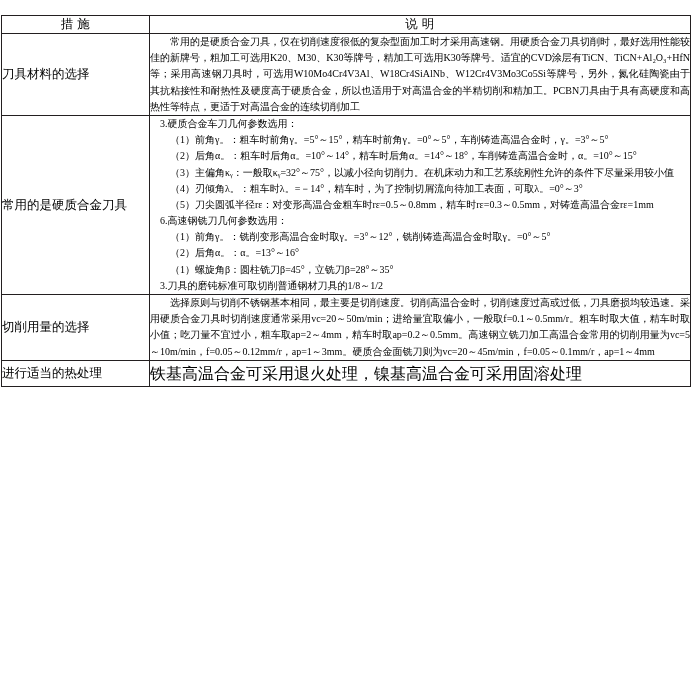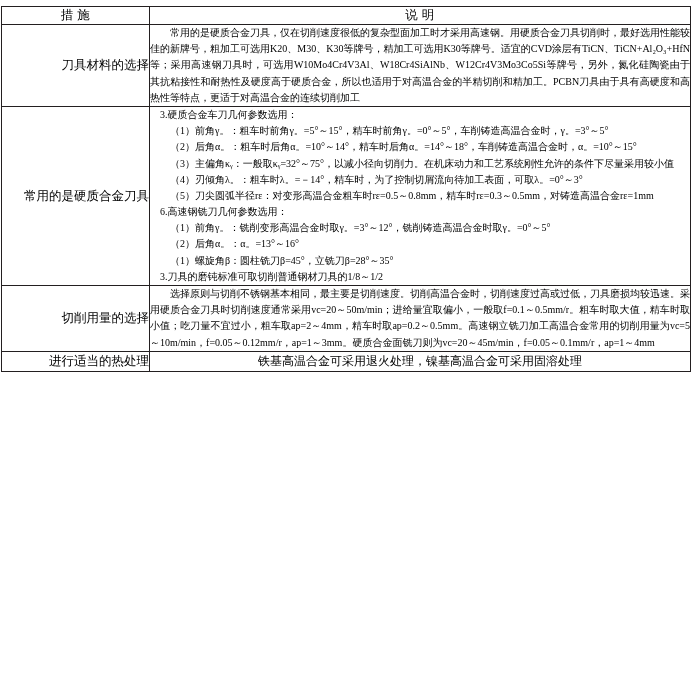--- a/index.html
+++ b/index.html
@@ -16,42 +16,42 @@
   }
   .page {
     width: 691px;
     height: 680px;
     position: relative;
     box-sizing: border-box;
   }
   table.doc-table {
     border-collapse: collapse;
     width: 689px;
-    margin: 6px 0 0 1px;
+    margin: 15px 0 0 1px;
     table-layout: fixed;
     padding-left: 10px;
   }
   table.doc-table col.c1 { width: 148px; }
   table.doc-table col.c2 { width: 541px; }
 
   table.doc-table th, table.doc-table td {
     border: 1px solid #231f20;
     vertical-align: middle;
     padding: 0;
   }
   .hdr-cell {
     text-align: center;
     font-size: 12.5px;
     padding: 5px 0 6px 0;
     letter-spacing: 0.5px;
     background: #ffffff;
     font-weight: normal;
   }
   .label-cell {
-    text-align: right;
+    text-align: left;
     font-size: 12.5px;
     padding: 4px 6px;
     line-height: 1.5;
   }
   .body-cell {
     font-size: 10px;
     line-height: 1.62;
     padding: 6px 9px 7px 9px;
     text-align: justify;
     text-justify: inter-ideograph;
@@ -60,24 +60,24 @@
     margin: 0;
     text-indent: 2em;
   }
   .body-cell p.lvl1 {
     text-indent: 1em;
   }
   .body-cell p.lvl2 {
     text-indent: 2em;
   }
   .last-cell {
-    font-size: 12px;
+    font-size: 16px;
     line-height: 1.6;
     padding: 7px 9px;
-    text-align: center;
+    text-align: left;
   }
 </style>
 </head>
 <body>
 
 <div class="page">
   <table class="doc-table">
     <colgroup>
       <col class="c1">
       <col class="c2">

